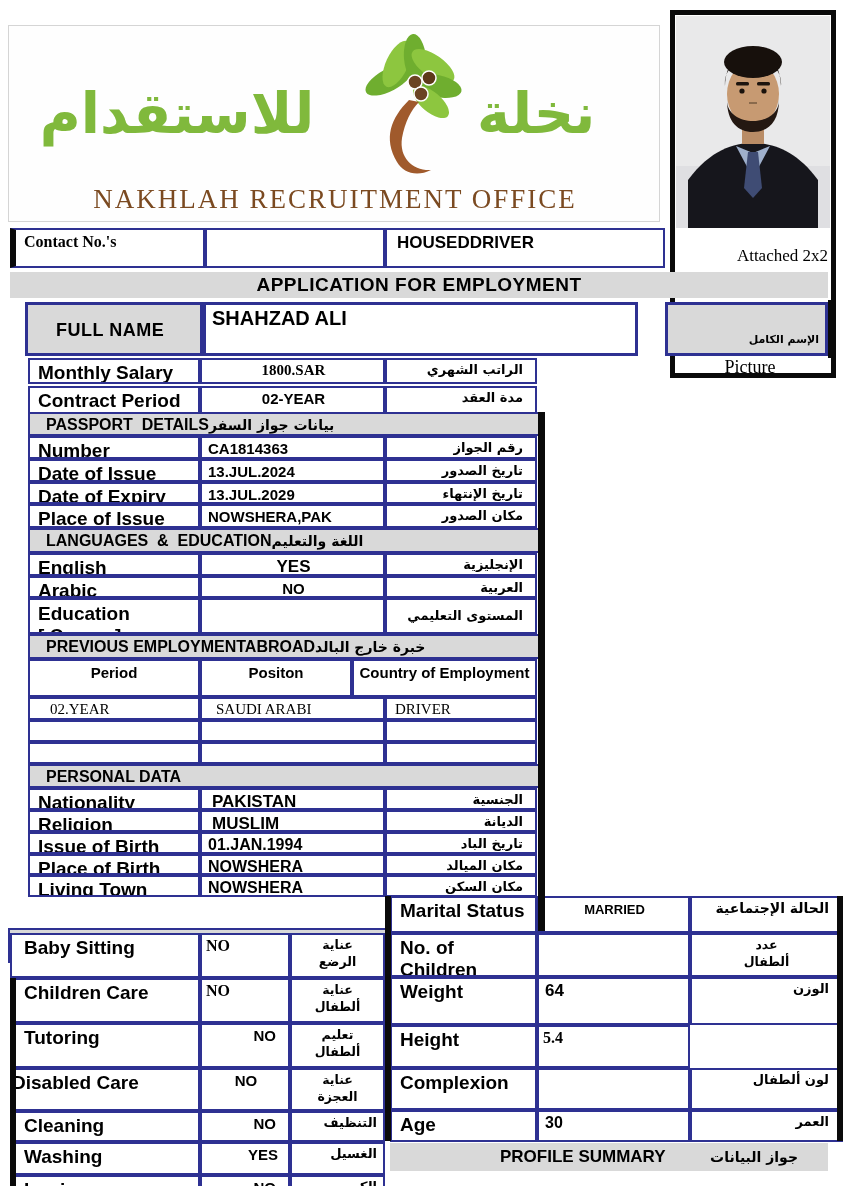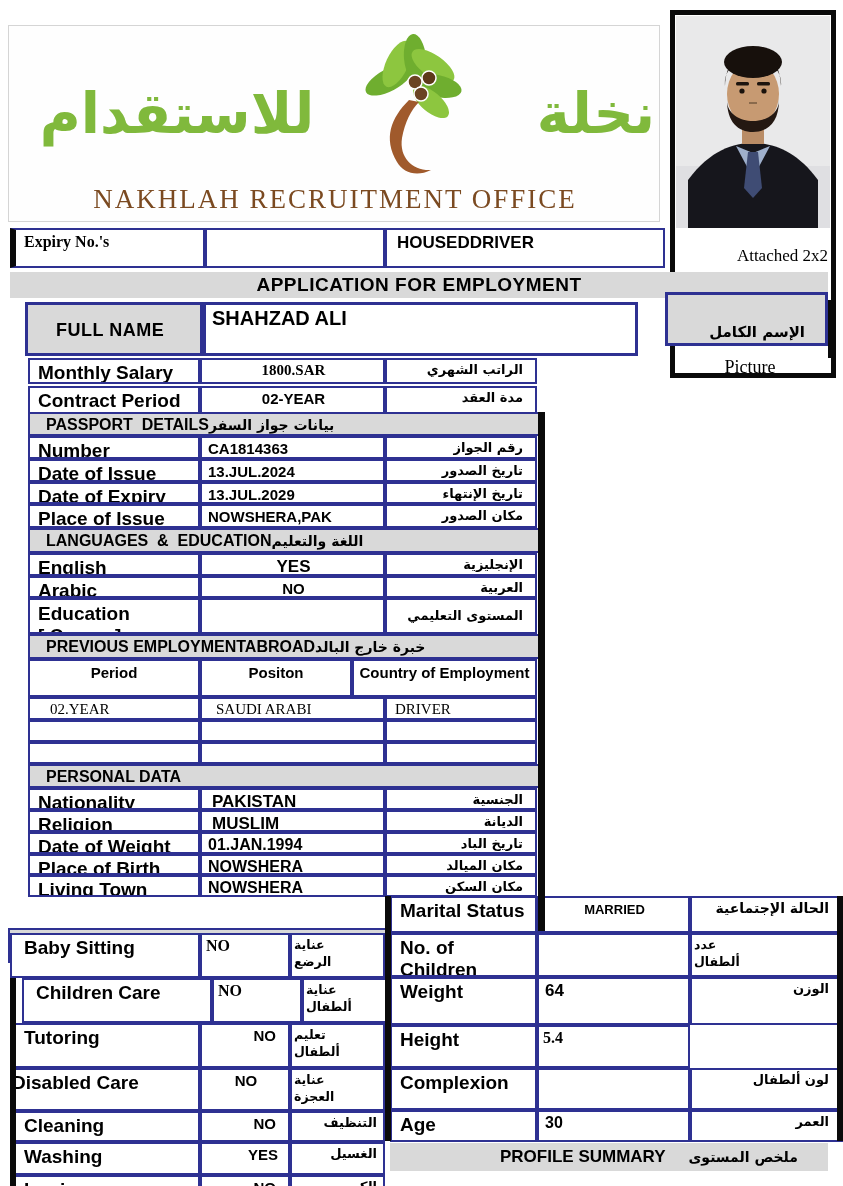--- a/index.html
+++ b/index.html
@@ -9,21 +9,21 @@
   .row{position:absolute;display:flex}
   .c{border:2px solid #2e3192;background:#fff;overflow:hidden}
   .lbl{font-weight:bold;font-size:19px;padding:2px 2px 0 8px}
   .val{font-weight:bold;font-size:15px;padding:2px 4px 0 6px}
   .ar{font-family:"DejaVu Sans",sans-serif;font-weight:bold;font-size:13px;direction:rtl;text-align:right;padding:2px 12px 0 4px}
   .ctr{text-align:center}
   .serif{font-family:"Liberation Serif","DejaVu Serif",serif}
   .sechdr{border:2px solid #2e3192;background:#d9d9d9;font-weight:bold;font-size:16px;padding:2px 4px 0 16px;white-space:pre}
   .sechdr .arin{font-family:"DejaVu Sans",sans-serif;font-size:14px;direction:rtl;unicode-bidi:embed}
   .twoline{padding:2px 2px 0 2px}
-  .twoline div{text-align:left;font-family:"DejaVu Sans",sans-serif;font-weight:bold;font-size:12.5px;direction:rtl;line-height:1.35}
+  .twoline div{text-align:center;font-family:"DejaVu Sans",sans-serif;font-weight:bold;font-size:12.5px;direction:rtl;line-height:1.35}
   .emph{font-weight:bold;font-size:15px;text-align:center;padding-top:3px;line-height:1.15}
   .blackbar{position:absolute;background:#0a0a0a}
   .logo-ar{font-family:"DejaVu Sans",sans-serif;font-weight:bold;color:#80b93c;font-size:56px;line-height:1}
 </style>
 </head>
 <body>
 
 <div class="abs" style="left:8px;top:25px;width:652px;height:197px;border:1px solid #d5d5d5;background:#fefefe">
   <div class="abs logo-ar" style="left:8px;top:60px;width:320px;text-align:center">للاستقدام</div>
   <svg class="abs" style="left:330px;top:8px" width="135" height="155" viewBox="0 0 135 155">
@@ -33,21 +33,21 @@
       <ellipse cx="76" cy="24" rx="24" ry="11" fill="#6fae2f" transform="rotate(-95 76 24)"></ellipse>
       <ellipse cx="94" cy="32" rx="25" ry="11" fill="#8dc63f" transform="rotate(35 94 32)"></ellipse>
       <ellipse cx="98" cy="52" rx="25" ry="11" fill="#6fae2f" transform="rotate(12 98 52)"></ellipse>
       <ellipse cx="92" cy="68" rx="22" ry="10" fill="#8dc63f" transform="rotate(40 92 68)"></ellipse>
       <circle cx="76" cy="48" r="7" fill="#6b4423" stroke="#fff" stroke-width="1.5"></circle>
       <circle cx="90" cy="44" r="7" fill="#5d3a1a" stroke="#fff" stroke-width="1.5"></circle>
       <circle cx="82" cy="60" r="7" fill="#6b4423" stroke="#fff" stroke-width="1.5"></circle>
       <path d="M70,66 C52,84 44,104 58,128 C64,139 78,143 92,136 C74,137 60,124 63,104 C66,88 72,76 80,68 Z" fill="#a05a2c"></path>
     </g>
   </svg>
-  <div class="abs logo-ar" style="left:468px;top:60px;width:178px;text-align:right">نخلة</div>
+  <div class="abs logo-ar" style="left:468px;top:60px;width:178px;text-align:left">نخلة</div>
   <div class="abs serif" style="left:0;top:158px;width:652px;text-align:center;font-size:27px;letter-spacing:2px;color:#7b4a21">NAKHLAH RECRUITMENT OFFICE</div>
 </div>
 
 <div class="abs" style="left:670px;top:10px;width:166px;height:368px;border:5px solid #0a0a0a;background:#fff"></div>
 <svg class="abs" style="left:676px;top:16px" width="154" height="212" viewBox="0 0 154 212">
   <rect width="154" height="212" fill="#e9e9ea"></rect>
   <rect y="150" width="154" height="62" fill="#dfdfe2"></rect>
   <path d="M12,212 L12,164 C34,134 58,127 77,127 C96,127 120,134 142,164 L142,212 Z" fill="#16161c"></path>
   <path d="M60,130 L77,162 L94,130 L77,137 Z" fill="#9fb0cc"></path>
   <path d="M72,136 L82,136 L86,172 L77,182 L68,172 Z" fill="#3f4c74"></path>
@@ -58,32 +58,32 @@
   <path d="M51,84 C51,112 103,112 103,84 C103,106 92,116 77,116 C62,116 51,106 51,84 Z" fill="#241812"></path>
   <rect x="60" y="66" width="13" height="3.5" rx="1.5" fill="#1d140e"></rect>
   <rect x="81" y="66" width="13" height="3.5" rx="1.5" fill="#1d140e"></rect>
   <circle cx="66" cy="75" r="2.6" fill="#1a120c"></circle>
   <circle cx="88" cy="75" r="2.6" fill="#1a120c"></circle>
   <rect x="73" y="86" width="8" height="2" fill="#8a6a4c"></rect>
 </svg>
 <div class="abs serif" style="left:680px;top:246px;width:148px;text-align:right;font-size:17px">Attached 2x2</div>
 
 <div class="row" style="left:10px;top:228px;height:40px">
-  <div class="c serif" style="width:195px;border-left:6px solid #0a0a0a;font-weight:bold;font-size:16px;padding:3px 0 0 8px">Expiry No.'s</div>
+  <div class="c serif" style="width:195px;border-left:6px solid #0a0a0a;font-weight:bold;font-size:16px;padding:3px 0 0 8px">Contact No.'s</div>
   <div class="c" style="width:180px"></div>
   <div class="c" style="width:280px;font-weight:bold;font-size:17px;padding:3px 0 0 10px">HOUSEDDRIVER</div>
 </div>
 
 <div class="abs" style="left:10px;top:272px;width:818px;height:26px;background:#d9d9d9;z-index:5;text-align:center;font-weight:bold;font-size:19px;line-height:26px;letter-spacing:0.5px">APPLICATION FOR EMPLOYMENT</div>
 
 <div class="row" style="left:25px;top:302px;height:54px;z-index:4">
   <div class="c" style="width:178px;border-width:3px;background:#d9d9d9;font-weight:bold;font-size:18px;padding:15px 0 0 28px;letter-spacing:0.5px">FULL NAME</div>
   <div class="c" style="width:435px;border-width:3px;font-weight:bold;font-size:20px;padding:2px 0 0 6px">SHAHZAD ALI</div>
 </div>
-<div class="abs" style="left:665px;top:292px;width:163px;height:54px;background:#d9d9d9;border:3px solid #2e3192;z-index:6;direction:rtl;font-family:'DejaVu Sans',sans-serif;font-weight:bold;font-size:15px;padding:28px 20px 0 4px">الإسم الكامل</div>
+<div class="abs" style="left:665px;top:302px;width:163px;height:54px;background:#d9d9d9;border:3px solid #2e3192;z-index:6;direction:rtl;font-family:'DejaVu Sans',sans-serif;font-weight:bold;font-size:11px;padding:28px 6px 0 4px">الإسم الكامل</div>
 <div class="blackbar" style="left:828px;top:300px;width:6px;height:58px;z-index:7"></div>
 <div class="abs serif" style="left:670px;top:357px;width:160px;text-align:center;font-size:18px;z-index:6">Picture</div>
 
 <div class="row" style="left:28px;top:358px;height:26px">
   <div class="c lbl" style="width:172px">Monthly Salary</div>
   <div class="c val ctr serif" style="width:185px">1800.SAR</div>
   <div class="c ar" style="width:152px">الراتب الشهري</div>
 </div>
 <div class="row" style="left:28px;top:386px;height:36px">
   <div class="c lbl" style="width:172px">Contract Period</div>
@@ -160,21 +160,21 @@
   <div class="c lbl" style="width:172px">Nationality</div>
   <div class="c val" style="width:185px;font-size:17px;padding-left:10px">PAKISTAN</div>
   <div class="c ar" style="width:152px">الجنسية</div>
 </div>
 <div class="row" style="left:28px;top:810px;height:22px">
   <div class="c lbl" style="width:172px">Religion</div>
   <div class="c val" style="width:185px;font-size:17px;padding-left:10px">MUSLIM</div>
   <div class="c ar" style="width:152px">الديانة</div>
 </div>
 <div class="row" style="left:28px;top:832px;height:22px">
-  <div class="c lbl" style="width:172px">Date of Weight</div>
+  <div class="c lbl" style="width:172px">Issue of Birth</div>
   <div class="c val" style="width:185px;font-size:16px">01.JAN.1994</div>
   <div class="c ar" style="width:152px">تاريخ الباد</div>
 </div>
 <div class="row" style="left:28px;top:854px;height:21px">
   <div class="c lbl" style="width:172px">Place of Birth</div>
   <div class="c val" style="width:185px;font-size:16px">NOWSHERA</div>
   <div class="c ar" style="width:152px">مكان الميالد</div>
 </div>
 <div class="row" style="left:28px;top:875px;height:22px">
   <div class="c lbl" style="width:172px">Living Town</div>
@@ -185,21 +185,21 @@
 <div class="abs sechdr" style="left:8px;top:928px;width:452px;height:35px;padding-top:7px;padding-left:29px"><span>SKILLS &amp; EXPERIENCES</span><span class="arin">خبرة العمل</span></div>
 
 <div class="row" style="left:10px;top:933px;height:45px">
   <div class="c lbl" style="width:190px;padding-left:12px">Baby Sitting</div>
   <div class="c serif" style="width:90px;font-weight:bold;font-size:16px;padding:2px 0 0 4px">NO</div>
   <div class="c twoline" style="width:95px">
     <div>عناية</div>
     <div>الرضع</div>
   </div>
 </div>
-<div class="row" style="left:22px;top:978px;height:45px">
+<div class="row" style="left:10px;top:978px;height:45px">
   <div class="c lbl" style="width:190px;padding-left:12px">Children Care</div>
   <div class="c serif" style="width:90px;font-weight:bold;font-size:16px;padding:2px 0 0 4px">NO</div>
   <div class="c twoline" style="width:95px">
     <div>عناية</div>
     <div>ألطفال</div>
   </div>
 </div>
 <div class="row" style="left:10px;top:1023px;height:45px">
   <div class="c lbl" style="width:190px;padding-left:12px">Tutoring</div>
   <div class="c val" style="width:90px;text-align:right;padding-right:12px">NO</div>
@@ -259,19 +259,19 @@
   <div class="c val" style="width:153px"></div>
   <div class="c ar" style="width:153px">لون ألطفال</div>
 </div>
 <div class="row" style="left:390px;top:1110px;height:32px">
   <div class="c lbl" style="width:147px">Age</div>
   <div class="c val" style="width:153px;font-size:16px">30</div>
   <div class="c ar" style="width:153px">العمر</div>
 </div>
 <div class="abs" style="left:390px;top:1143px;width:438px;height:28px;background:#d9d9d9;display:flex;align-items:center">
   <span style="font-weight:bold;font-size:17px;margin-left:110px">PROFILE SUMMARY</span>
-  <span style="font-family:'DejaVu Sans',sans-serif;font-weight:bold;font-size:14px;direction:rtl;margin-left:auto;margin-right:30px">ملخص المستوى</span>
+  <span style="font-family:'DejaVu Sans',sans-serif;font-weight:bold;font-size:14px;direction:rtl;margin-left:auto;margin-right:30px">جواز البيانات</span>
 </div>
 
 <div class="blackbar" style="left:538px;top:412px;width:7px;height:519px;z-index:3"></div>
 <div class="blackbar" style="left:10px;top:978px;width:6px;height:208px;z-index:3"></div>
 <div class="blackbar" style="left:385px;top:896px;width:6px;height:245px;z-index:3"></div>
 <div class="blackbar" style="left:837px;top:896px;width:6px;height:245px;z-index:3"></div>
 
 </body></html>

